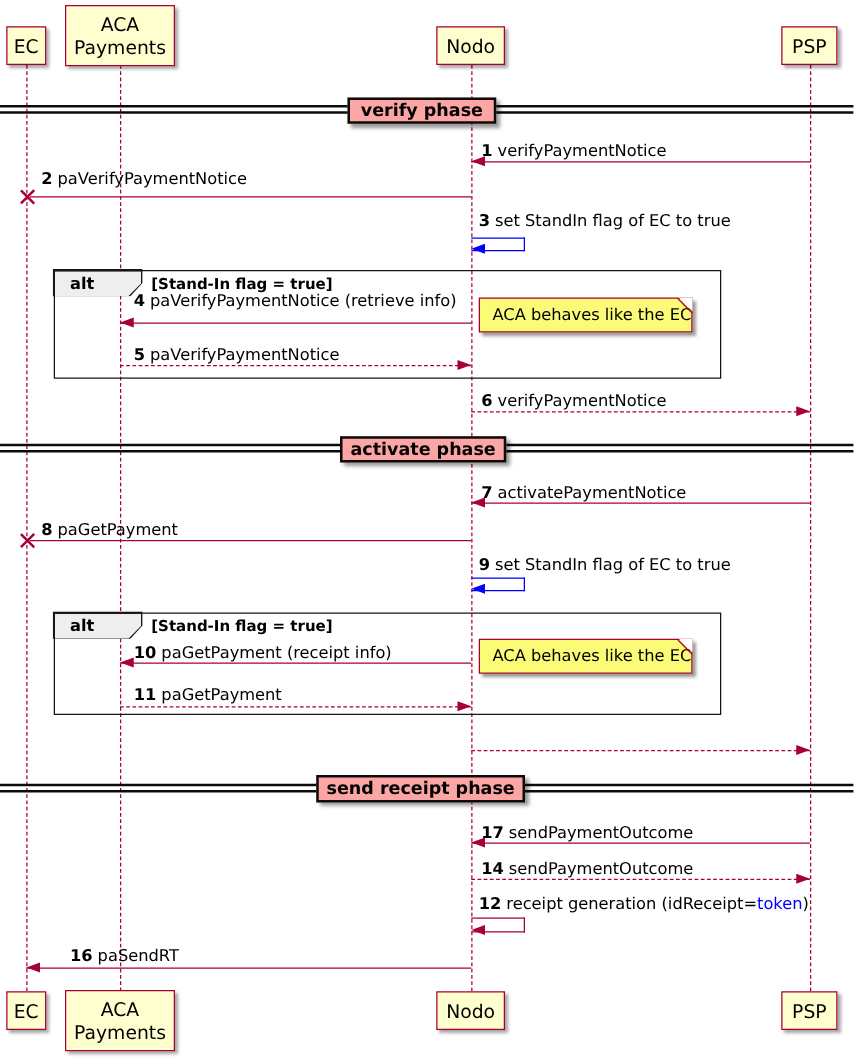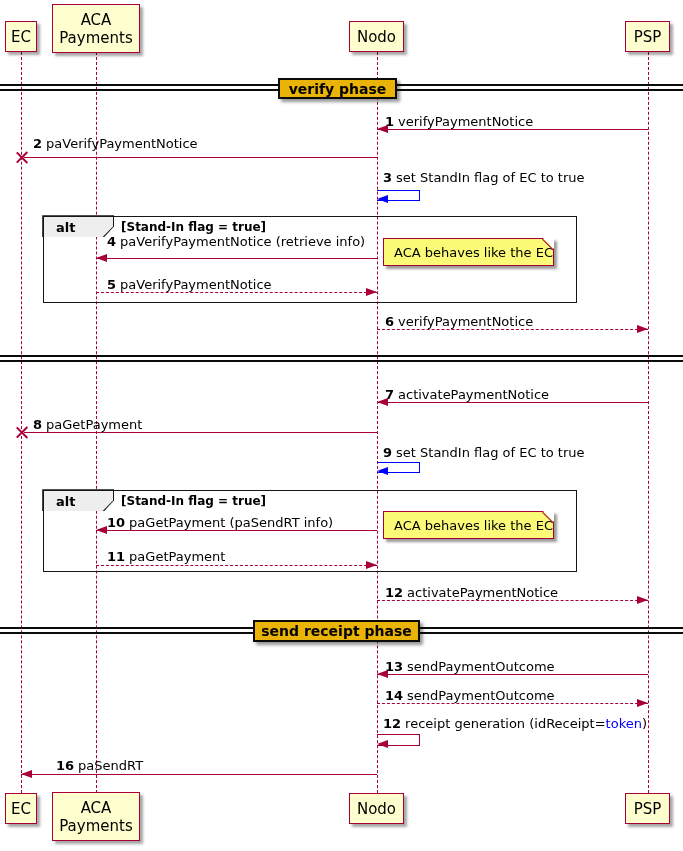--- a/index.html
+++ b/index.html
@@ -10,21 +10,21 @@
   .lifeline{position:absolute;top:52px;height:741px;width:0;border-left:1px dashed #A80036;}
 
   
   .p-box{position:absolute;background:#FEFECE;border:1.6px solid #A80036;
          box-shadow:2.5px 2.5px 2.5px rgba(0,0,0,.35);
          display:flex;align-items:center;justify-content:center;
          font-size:15px;line-height:18px;text-align:center;white-space:pre-line;box-sizing:border-box;}
 
   
   .divline{position:absolute;left:0;width:683px;height:0;border-top:2px solid #0b0b0b;}
-  .div-box{position:absolute;background:#eab308;border:2px solid #0b0b0b;
+  .div-box{position:absolute;background:#fca5a5;border:2px solid #0b0b0b;
            box-shadow:3px 3px 3px rgba(0,0,0,.4);box-sizing:border-box;
            display:flex;align-items:center;justify-content:center;font-weight:bold;font-size:14px;}
 
   
   .alt-frame{position:absolute;border:1.8px solid #161616;box-sizing:border-box;}
   .pent-outer{position:absolute;left:-1.8px;top:-1.8px;width:72px;height:22px;background:#161616;
               clip-path:polygon(0 0,100% 0,100% 50%,86% 100%,0 100%);}
   .pent-inner{position:absolute;left:0;top:0;width:69px;height:20px;background:#EEEEEE;
               clip-path:polygon(0 0,100% 0,100% 48%,85% 100%,0 100%);
               display:flex;align-items:center;padding-left:12px;box-sizing:border-box;
@@ -109,61 +109,61 @@
   <div class="msg-label" style="left:107px;top:277px"><b>5</b><span>paVerifyPaymentNotice</span></div>
   <div class="ln dash" style="left:96px;top:292px;width:281px"></div>
   <div class="arr r" style="left:366px;top:288px"></div>
 
   <div class="msg-label" style="left:385px;top:314px"><b>6</b><span>verifyPaymentNotice</span></div>
   <div class="ln dash" style="left:377px;top:329px;width:271px"></div>
   <div class="arr r" style="left:637px;top:325px"></div>
 
   <div class="divline" style="top:355px"></div>
   <div class="divline" style="top:360px"></div>
+  <div class="div-box" style="left:272px;top:349px;width:133px;height:21px">activate phase</div>
 
   <div class="msg-label" style="left:385px;top:387px"><b>7</b><span>activatePaymentNotice</span></div>
   <div class="ln solid" style="left:377px;top:402px;width:271px"></div>
   <div class="arr l" style="left:377px;top:398px"></div>
 
   <div class="msg-label" style="left:33px;top:417px"><b>8</b><span>paGetPayment</span></div>
   <div class="ln solid" style="left:24px;top:432px;width:353px"></div>
   <div class="xmark" style="left:16px;top:426px"></div>
 
   <div class="msg-label" style="left:383px;top:445px"><b>9</b><span>set StandIn flag of EC to true</span></div>
   <div class="self blue" style="left:377px;top:462px;width:43px;height:11px"></div>
   <div class="arr l blue" style="left:377px;top:467px"></div>
 
   <div class="alt-frame" style="left:43px;top:490px;width:534px;height:82px">
     <div class="pent-outer"></div>
     <div class="pent-inner">alt</div>
     <div class="guard">[Stand-In flag = true]</div>
   </div>
 
-  <div class="msg-label" style="left:107px;top:515px"><b>10</b><span>paGetPayment (paSendRT info)</span></div>
+  <div class="msg-label" style="left:107px;top:515px"><b>10</b><span>paGetPayment (receipt info)</span></div>
   <div class="ln solid" style="left:96px;top:530px;width:281px"></div>
   <div class="arr l" style="left:96px;top:526px"></div>
 
   <div class="note" style="left:383px;top:511px;width:171px;height:28px">
       <i class="fold"></i>
       <span>ACA behaves like the EC</span>
     </div>
 
   <div class="msg-label" style="left:107px;top:549px"><b>11</b><span>paGetPayment</span></div>
   <div class="ln dash" style="left:96px;top:565px;width:281px"></div>
   <div class="arr r" style="left:366px;top:561px"></div>
 
-  <div class="msg-label" style="left:385px;top:585px"><b>12</b><span>activatePaymentNotice</span></div>
   <div class="ln dash" style="left:377px;top:600px;width:271px"></div>
   <div class="arr r" style="left:637px;top:596px"></div>
 
   <div class="divline" style="top:627px"></div>
   <div class="divline" style="top:632px"></div>
   <div class="div-box" style="left:253px;top:620px;width:167px;height:22px">send receipt phase</div>
 
-  <div class="msg-label" style="left:385px;top:659px"><b>13</b><span>sendPaymentOutcome</span></div>
+  <div class="msg-label" style="left:385px;top:659px"><b>17</b><span>sendPaymentOutcome</span></div>
   <div class="ln solid" style="left:377px;top:674px;width:271px"></div>
   <div class="arr l" style="left:377px;top:670px"></div>
 
   <div class="msg-label" style="left:385px;top:688px"><b>14</b><span>sendPaymentOutcome</span></div>
   <div class="ln dash" style="left:377px;top:703px;width:271px"></div>
   <div class="arr r" style="left:637px;top:699px"></div>
 
   <div class="msg-label" style="left:383px;top:716px"><b>12</b><span>receipt generation (idReceipt=</span><span class="tok">token</span><span>)</span></div>
   <div class="self" style="left:377px;top:734px;width:43px;height:12px"></div>
   <div class="arr l" style="left:377px;top:740px"></div>

